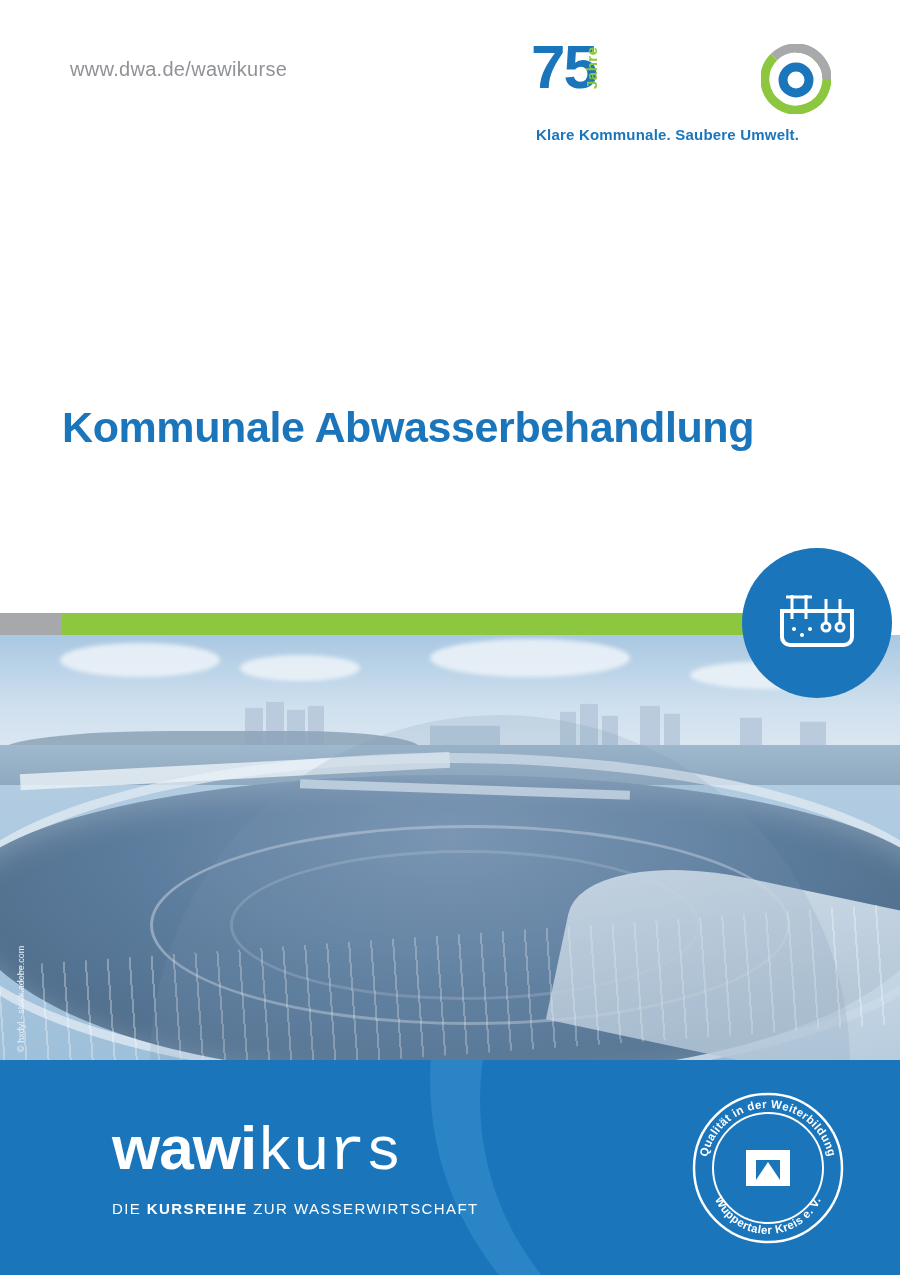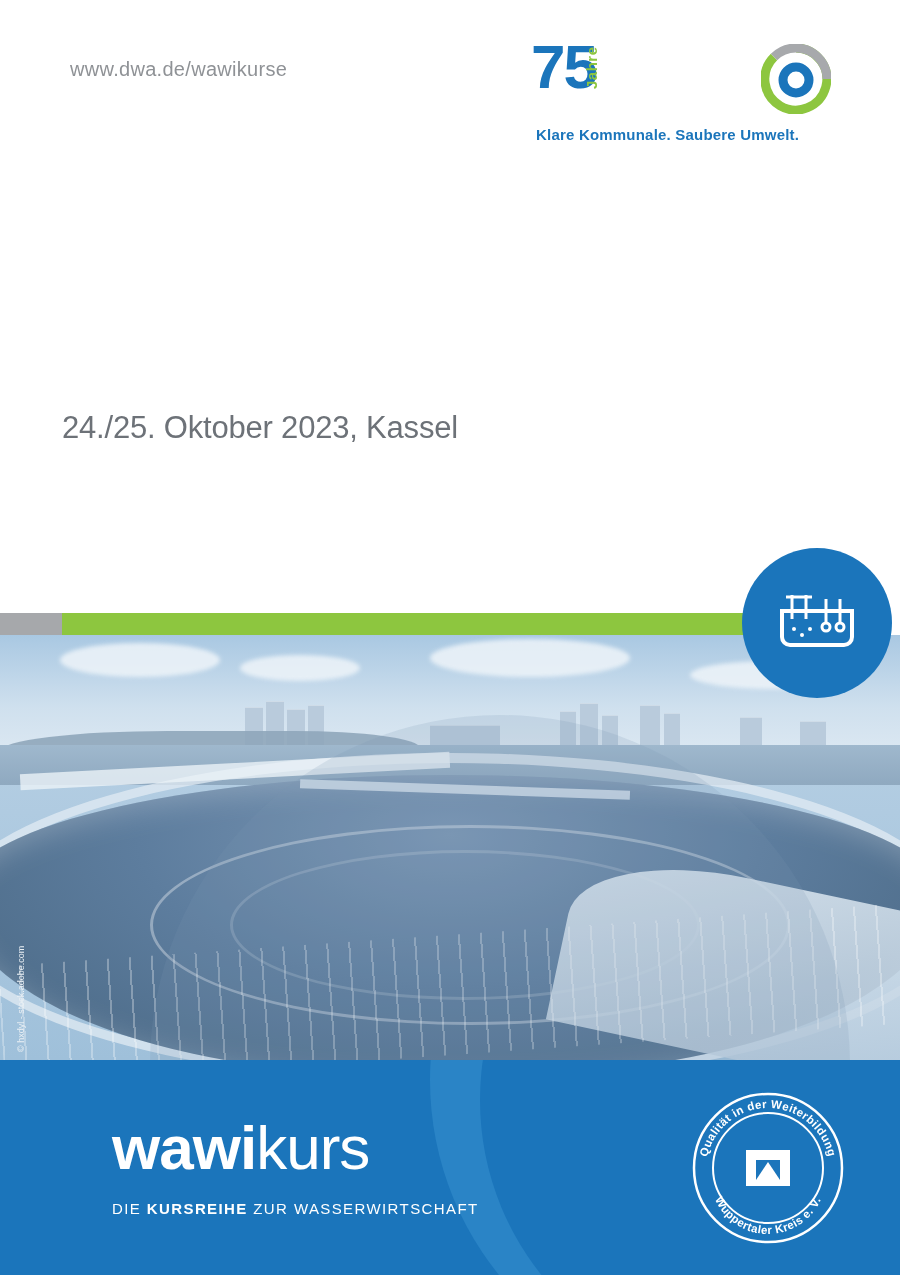--- a/index.html
+++ b/index.html
@@ -238,21 +238,21 @@
   }
   .brand {
     position: absolute;
     left: 112px; top: 52px;
     font-size: 62px;
     color: #ffffff;
     letter-spacing: -1px;
     white-space: nowrap;
   }
   .brand b { font-weight: bold; }
-  .brand span { font-weight: normal; }
+  .brand span { font-weight: normal; font-family: Liberation Mono, monospace; }
   .brand-sub {
     position: absolute;
     left: 112px; top: 140px;
     font-size: 15px;
     color: #ffffff;
     letter-spacing: 1.4px;
     white-space: nowrap;
   }
   .brand-sub b { font-weight: bold; }
 
@@ -283,21 +283,21 @@
       <svg width="70" height="70" viewBox="0 0 70 70">
         <path d="M35 4 a31 31 0 1 1 -22 9" fill="none" stroke="#8dc63f" stroke-width="9"></path>
         <path d="M13 13 a31 31 0 0 1 22 -9 a31 31 0 0 1 31 31" fill="none" stroke="#a7a9ac" stroke-width="9"></path>
         <circle cx="35" cy="36" r="13" fill="none" stroke="#1b75bb" stroke-width="9"></circle>
       </svg>
     </div>
     <div class="logo-claim">Klare Kommunale. Saubere Umwelt.</div>
   </div>
 
   <div class="title-block">
-    <div class="date">24./25. Oktober 2023, Kassel</div>
+    <div class="title">Kommunale Abwasserbehandlung</div>
   </div>
 
   <div class="rule">
     <div class="rule-grey"></div>
     <div class="rule-green"></div>
     <div class="rule-white"></div>
   </div>
 
   <div class="photo">
     <div class="sky"></div>

